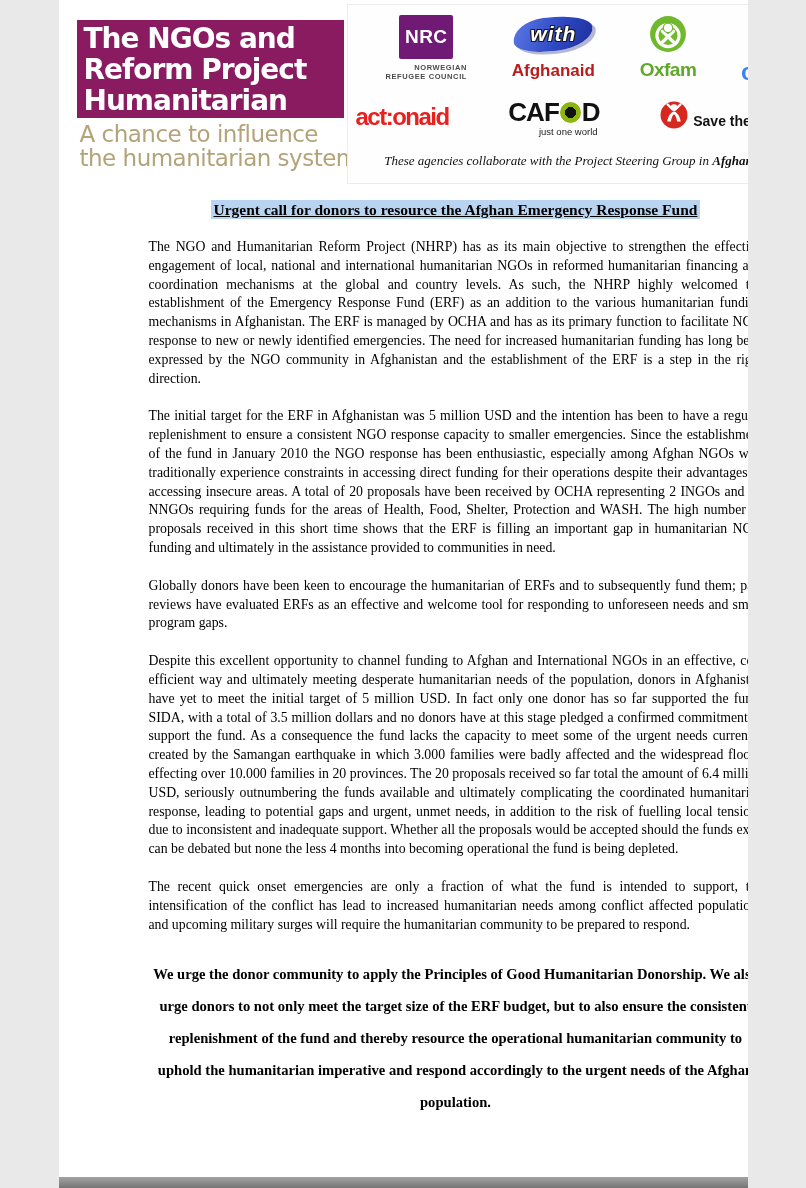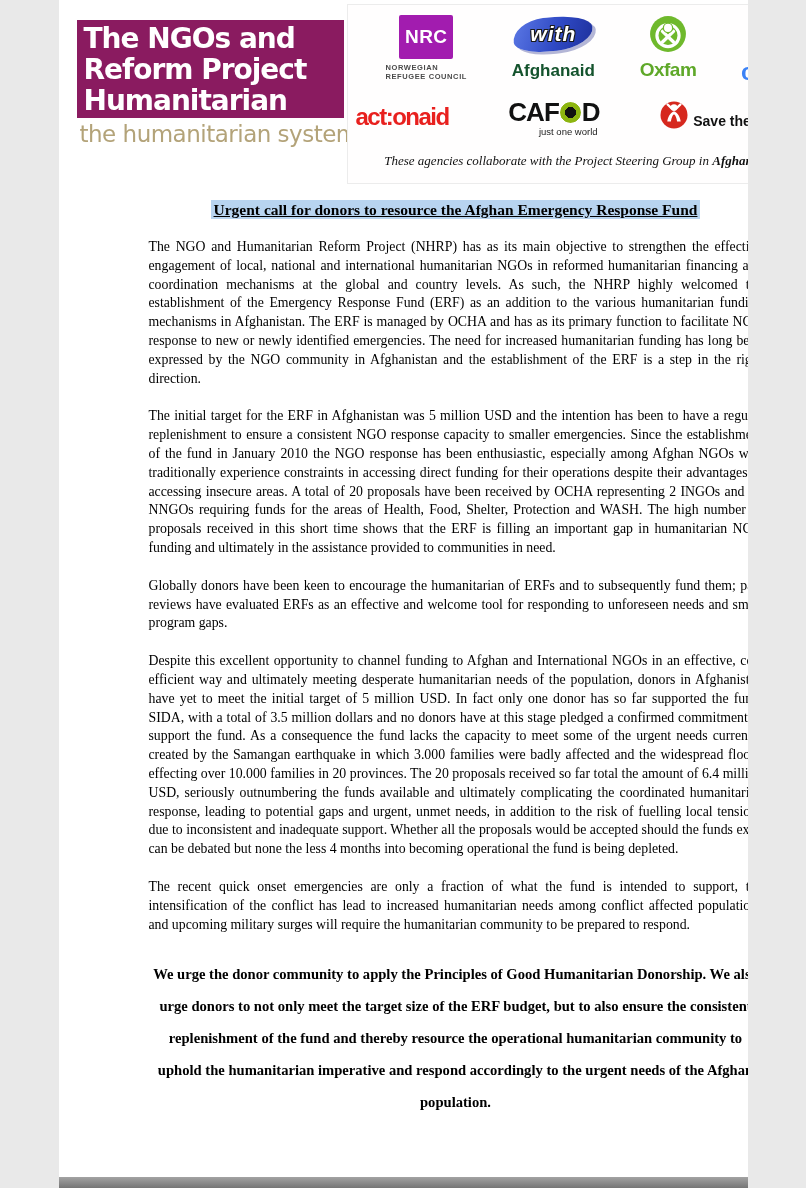--- a/index.html
+++ b/index.html
@@ -25,34 +25,34 @@
     position:absolute;left:288px;top:4px;width:470px;height:180px;
     border:1px solid #ececec;background:#fffefe;box-sizing:border-box;
     font-family:"Liberation Sans",sans-serif;
   }
   .logo-row1{display:flex;justify-content:space-between;align-items:flex-start;
     padding:10px 22px 0 38px;}
   .logo-row2{display:flex;justify-content:space-between;align-items:center;
     padding:14px 4px 0 8px;}
   .logo-col{display:flex;flex-direction:column;align-items:center;}
   
-  .nrc-square{width:54px;height:44px;background:#a21caf;border-radius:2px;
+  .nrc-square{width:54px;height:44px;background:#701a75;border-radius:2px;
     display:flex;align-items:center;justify-content:center;
     color:#fff;font-weight:bold;font-size:19px;letter-spacing:0.5px;}
   .nrc-caption{margin-top:4px;font-size:7.5px;line-height:9px;color:#4a4a4a;
-    text-align:left;letter-spacing:0.6px;font-weight:bold;}
+    text-align:right;letter-spacing:0.6px;font-weight:bold;}
   
   .icva-brush{position:relative;width:80px;height:34px;margin-top:2px;}
   .icva-shape{position:absolute;inset:0;border-radius:42% 58% 50% 50%/65% 45% 60% 40%;
     background:linear-gradient(115deg,#5d7ae6 0%,#2f49c4 55%,#1d2f9a 100%);
     transform:rotate(-7deg);box-shadow:3px 3px 0 rgba(40,50,140,0.35);}
   .icva-text{position:absolute;inset:0;display:flex;align-items:center;justify-content:center;
     color:#fff;font-weight:bold;font-style:italic;font-size:21px;letter-spacing:1px;
     text-shadow:1px 1px 0 #1a1a1a,-1px -1px 0 #1a1a1a,1px -1px 0 #1a1a1a,-1px 1px 0 #1a1a1a;}
-  .afghanaid-text{margin-top:10px;color:#14532d;font-weight:bold;font-size:17px;}
+  .afghanaid-text{margin-top:10px;color:#b91c1c;font-weight:bold;font-size:17px;}
   
   .oxfam-text{margin-top:2px;color:#5fa829;font-weight:bold;font-size:19px;letter-spacing:-0.5px;}
   
   .care-text{margin-top:0;color:#3b82f6;font-weight:bold;font-size:24px;line-height:22px;
     letter-spacing:-1px;}
   .care-tm{font-size:8px;vertical-align:top;}
   
   .actionaid-text{color:#e8201e;font-weight:bold;font-size:24px;letter-spacing:-1.5px;}
   
   .cafod{display:flex;flex-direction:column;align-items:flex-end;}
@@ -92,20 +92,21 @@
 <body>
 
 <div class="page">
 
   <div class="brand-box">
     <div>The NGOs and</div>
     <div>Reform Project</div>
     <div>Humanitarian</div>
   </div>
   <div class="brand-tagline">
+    <div>A chance to influence</div>
     <div>the humanitarian system</div>
   </div>
 
   <div class="logo-panel">
     <div class="logo-row1">
       <div class="logo-col">
         <div class="nrc-square">
           <span>NRC</span>
         </div>
         <div class="nrc-caption">

